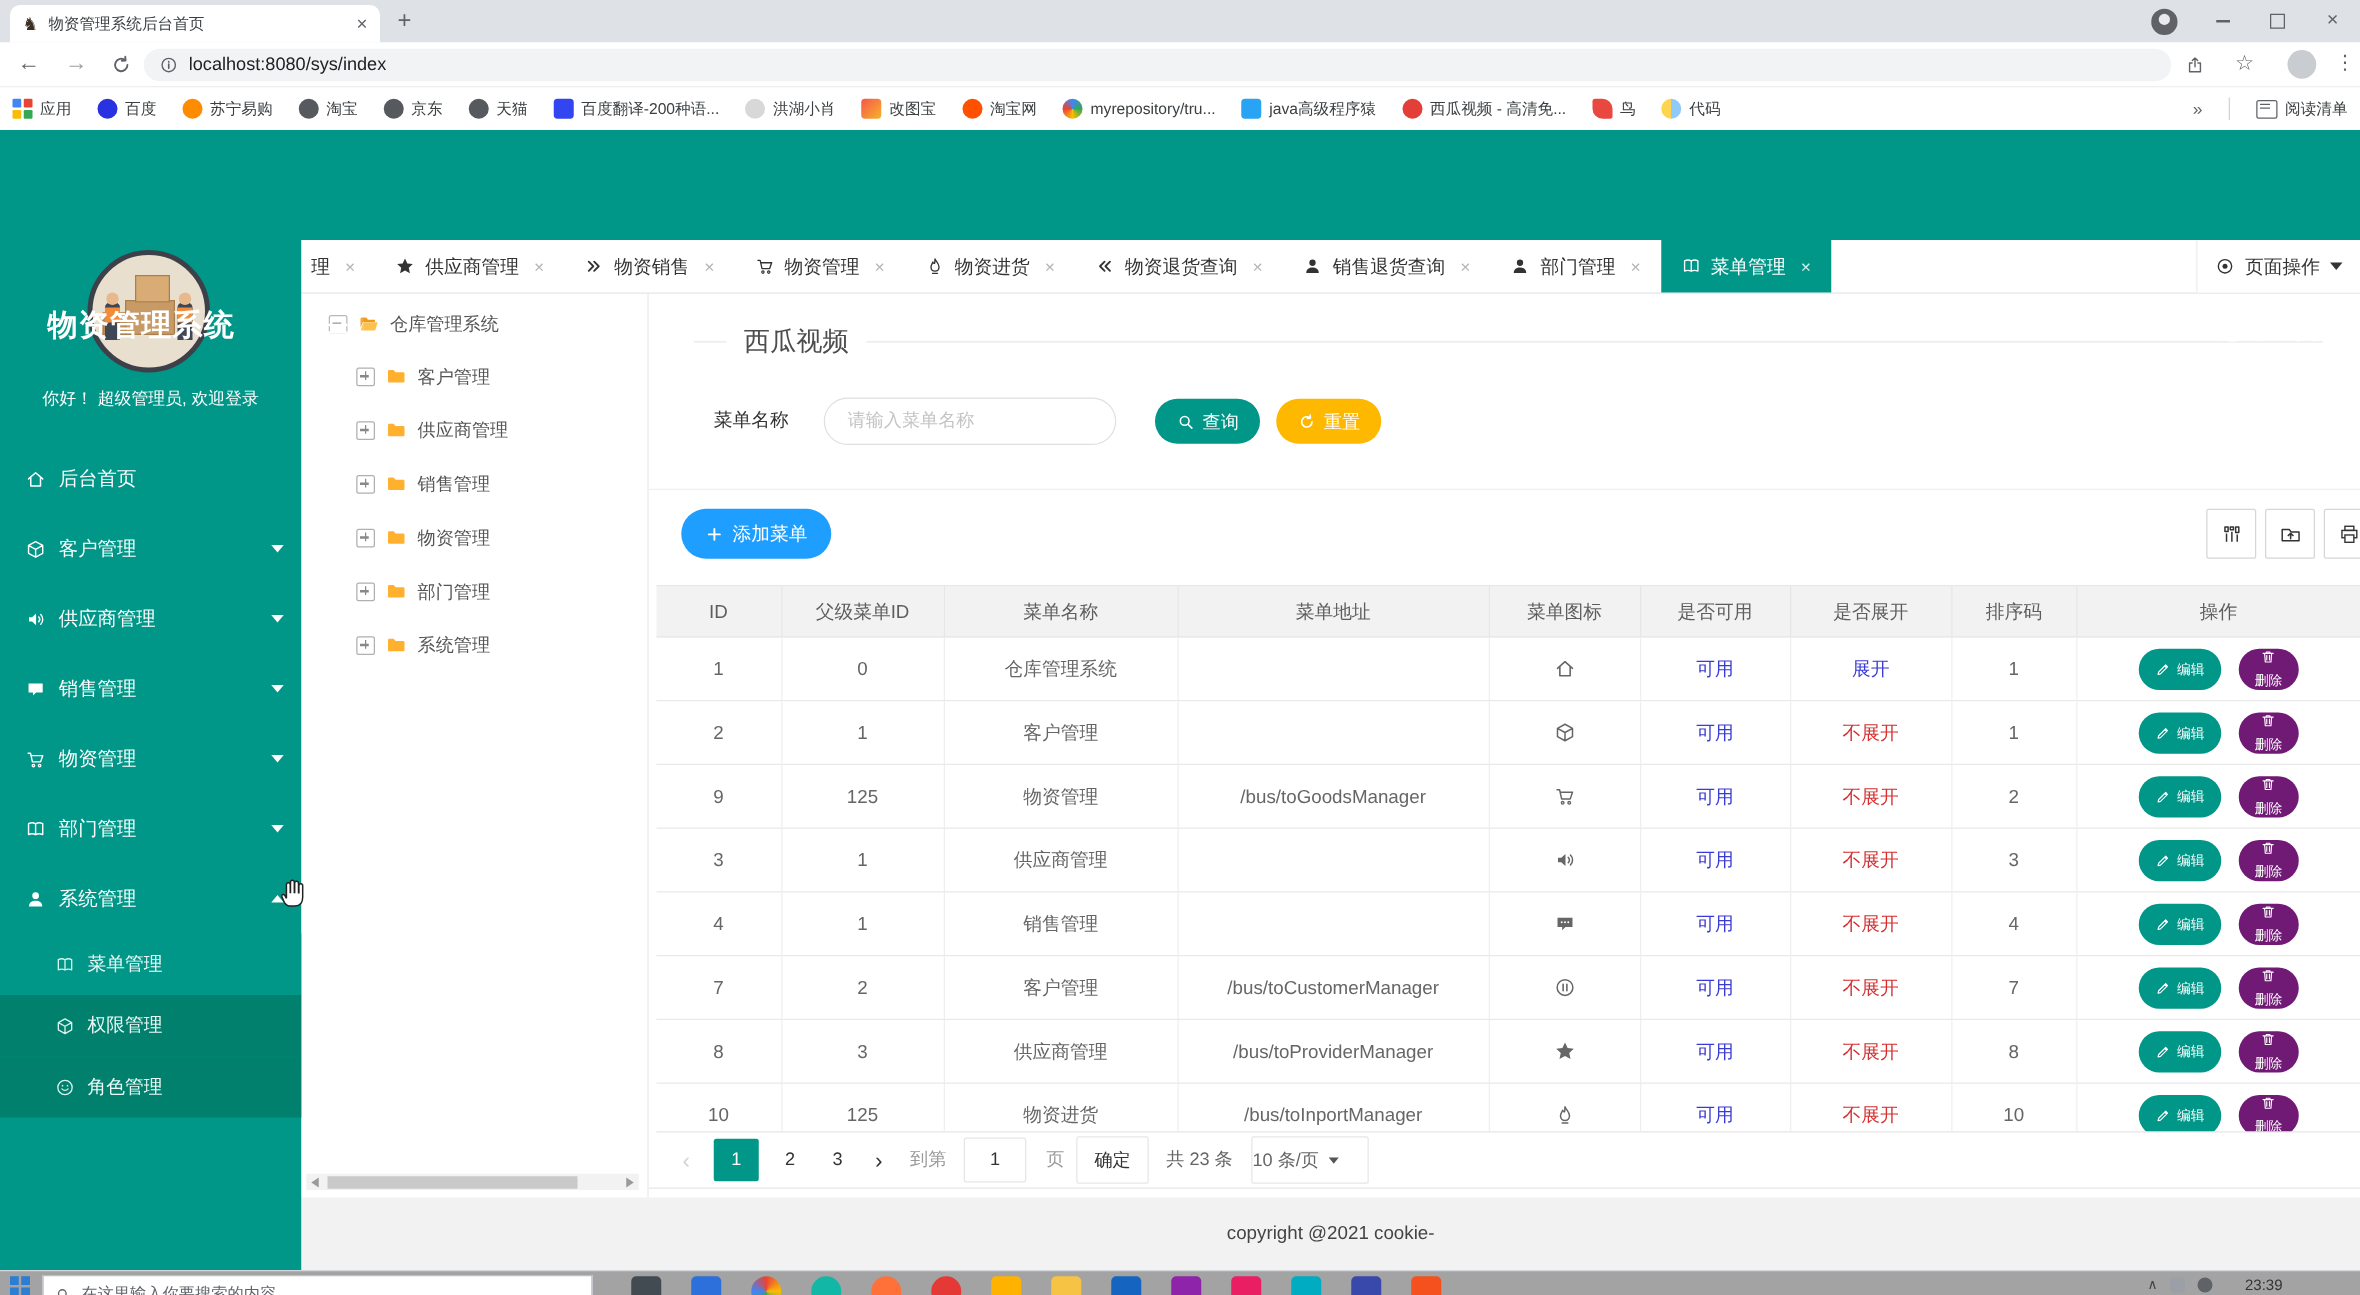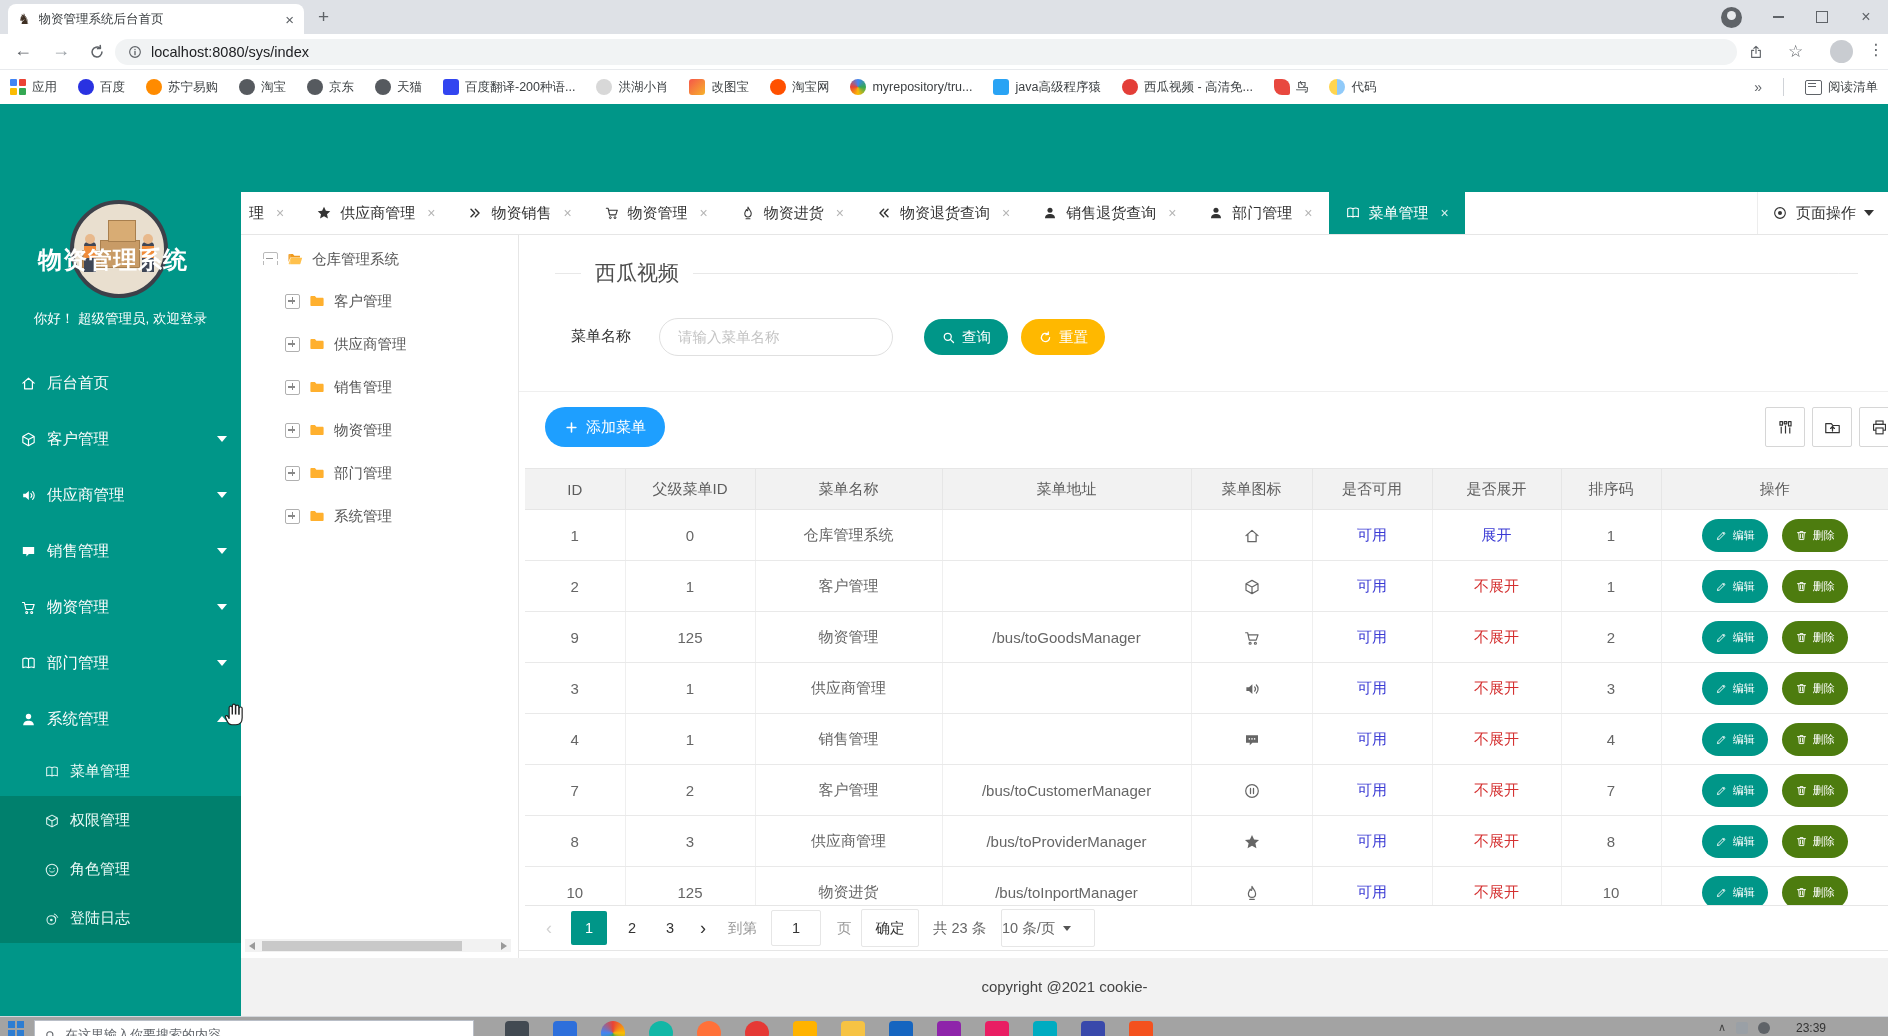--- a/index.html
+++ b/index.html
@@ -128,21 +128,21 @@
   table.grid th{background:#f2f2f2;font-weight:normal;color:#5d5d5d;height:38px;border:1px solid #e6e6e6;border-left:none;}
   table.grid th:last-child{border-right:none;}
   table.grid td{height:48px;text-align:center;border-bottom:1px solid #e9e9e9;border-right:1px solid #efefef;}
   table.grid td:last-child{border-right:none;}
   .ticon{width:18px;height:18px;color:#666;display:inline-block;vertical-align:middle;}
   .st-blue{color:#3a3ad4;}
   .st-red{color:#d43030;}
   .opbtn{height:33px;border:none;border-radius:17px;color:#fff;font-size:11px;display:inline-flex;
     align-items:center;gap:5px;padding:0 13px;margin:0 5px;font-family:inherit;vertical-align:middle;}
   .op-edit{background:#009688;}
-  .op-del{background:#4d7c0f;}
+  .op-del{background:#701a75;flex-direction:column;}
   .opbtn .ic{width:13px;height:13px;color:#fff;}
 
   .pagerow{position:absolute;left:0;top:670px;width:100%;height:46px;border-bottom:1px solid #e6e6e6;
     box-sizing:border-box;font-size:14.5px;color:#333;}
   .pg{position:absolute;top:6px;height:34px;line-height:34px;text-align:center;}
   .pg-prev{left:20px;width:20px;color:#d2d2d2;font-size:18px;}
   .pg-1{left:52px;width:36px;background:#009688;color:#fff;border-radius:2px;}
   .pg-2{left:100px;width:26px;}
   .pg-3{left:138px;width:26px;}
   .pg-next{left:174px;width:20px;color:#333;font-size:18px;}
@@ -478,26 +478,20 @@
           <svg class="ic">
               <use href="#i-cube"></use>
             </svg>
           <span>权限管理</span>
         </div>
         <div class="ssubitem">
           <svg class="ic">
               <use href="#i-smiley"></use>
             </svg>
           <span>角色管理</span>
-        </div>
-        <div class="ssubitem">
-          <svg class="ic">
-              <use href="#i-weibo"></use>
-            </svg>
-          <span>登陆日志</span>
         </div>
       </div>
     </div>
   </div>
 
   <div class="abs tabbar">
     <div class="ptab cut">
       <span>理</span>
         <span class="x">×</span>
     </div>

